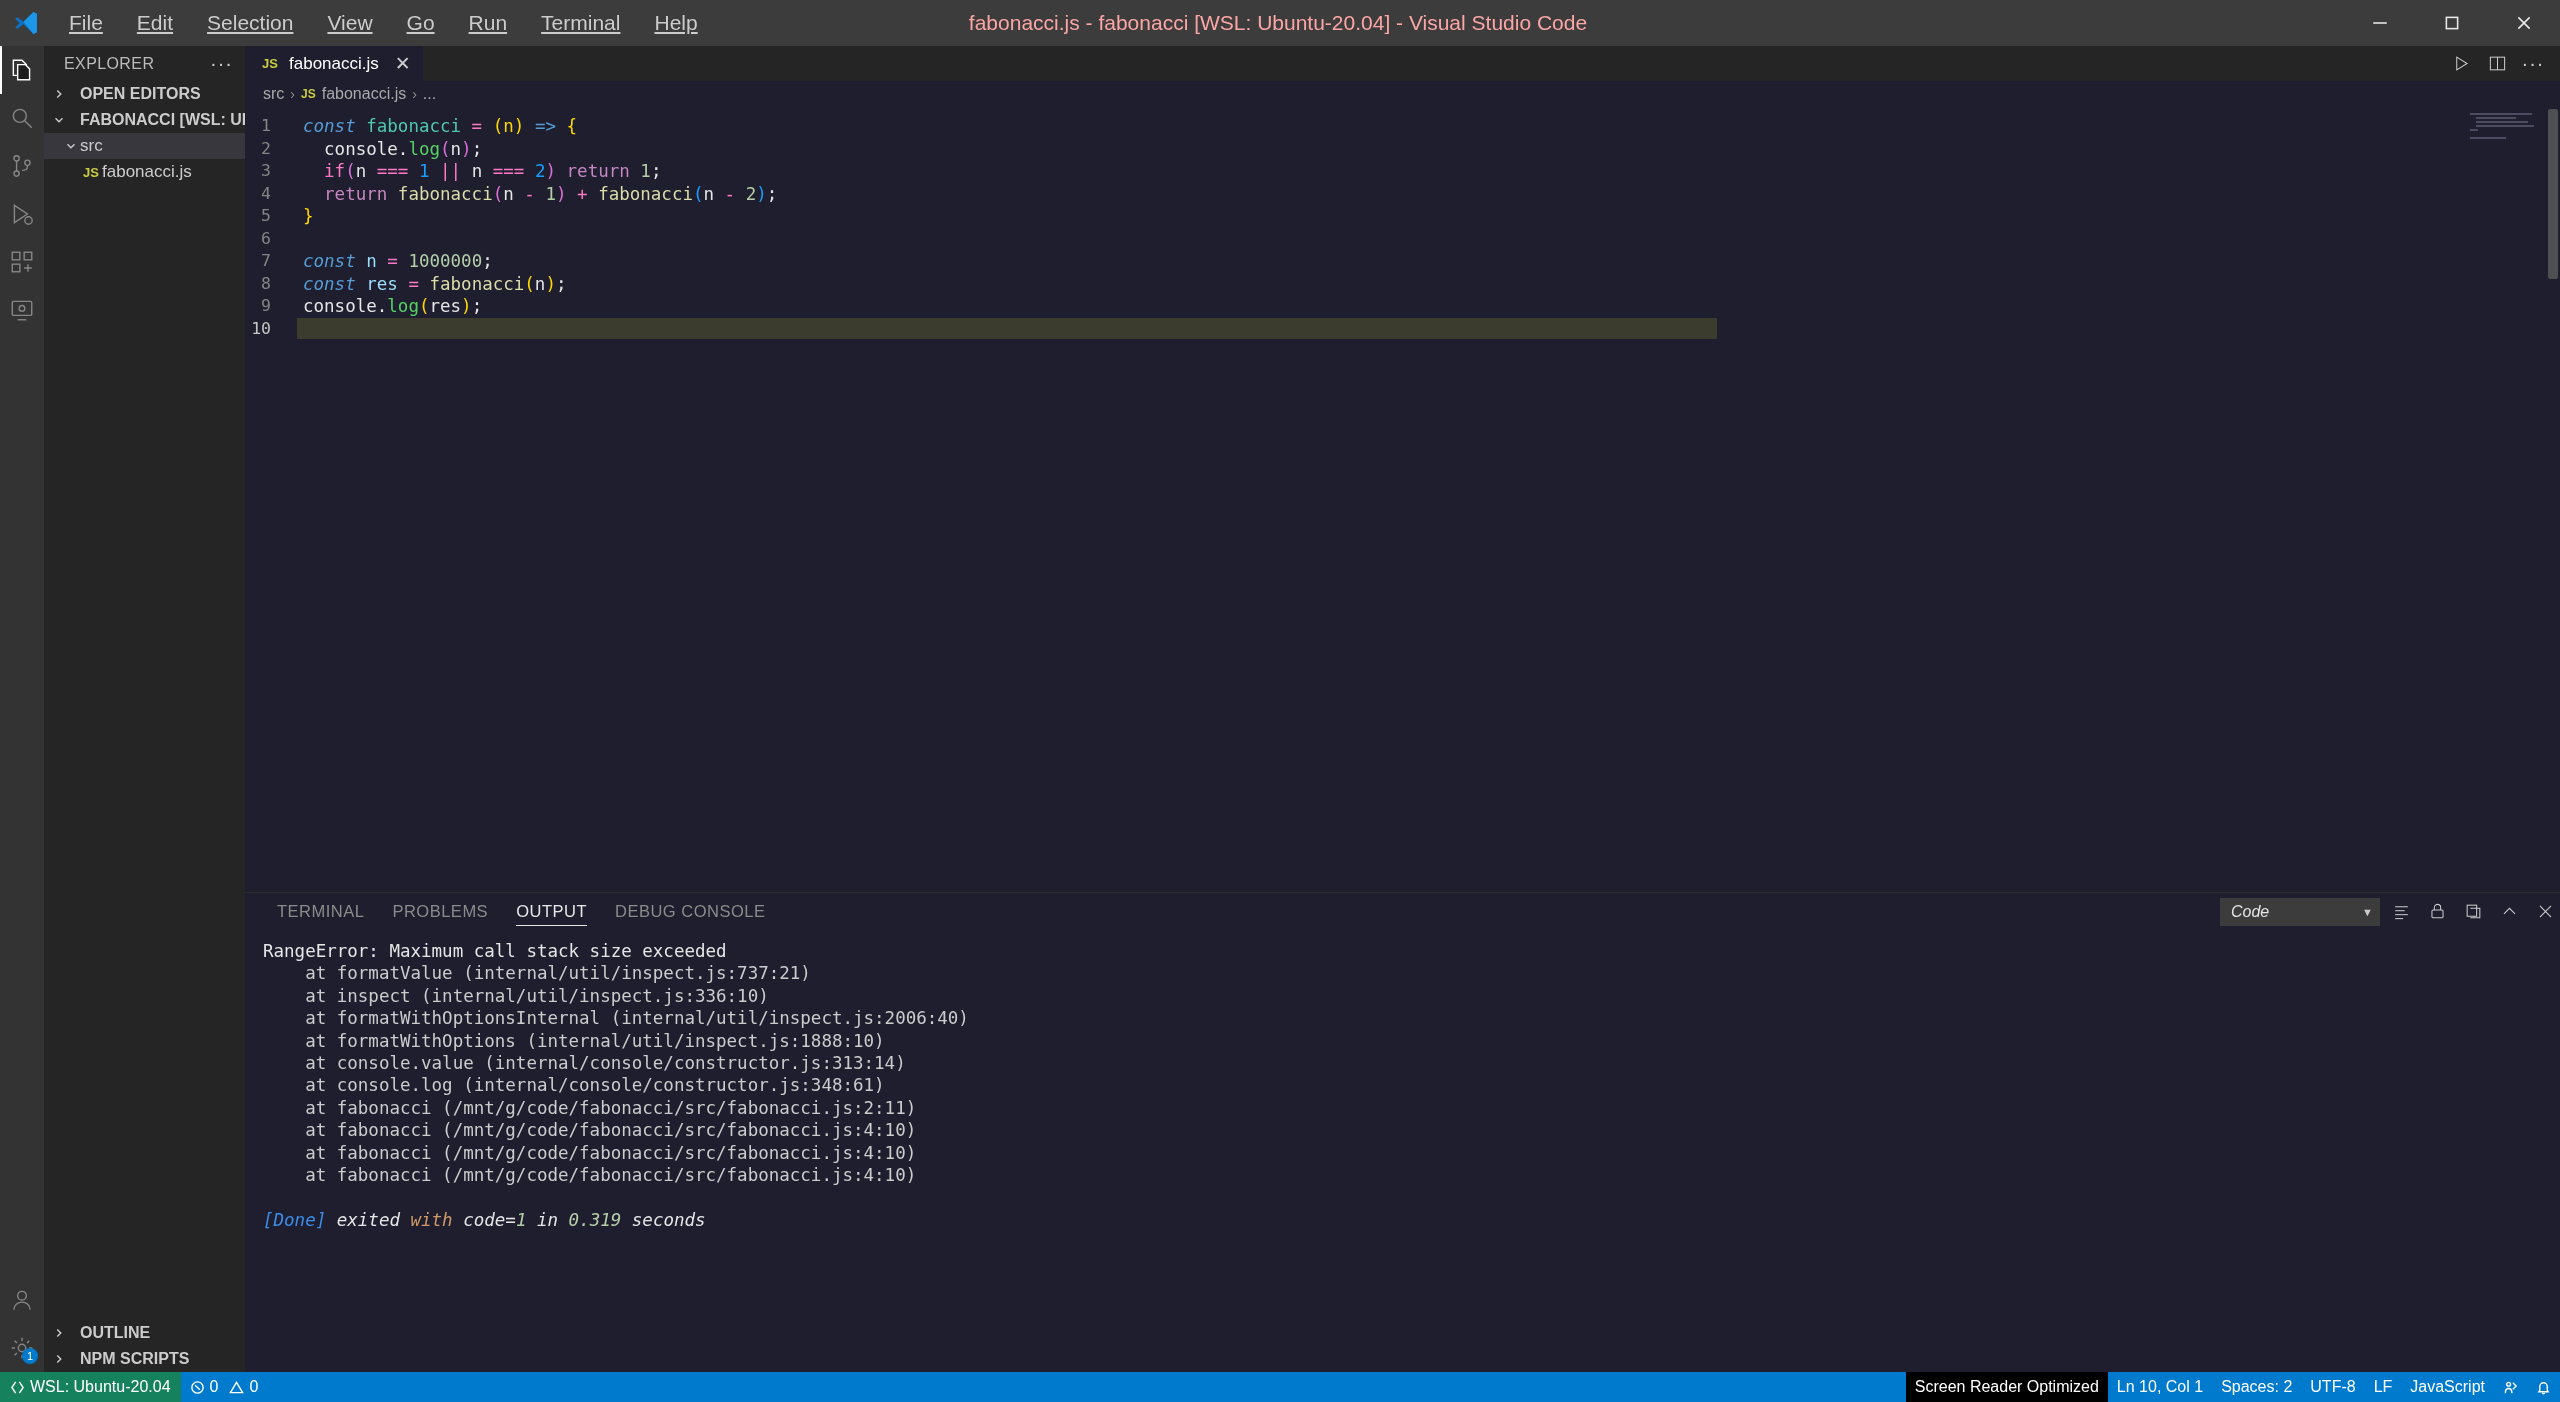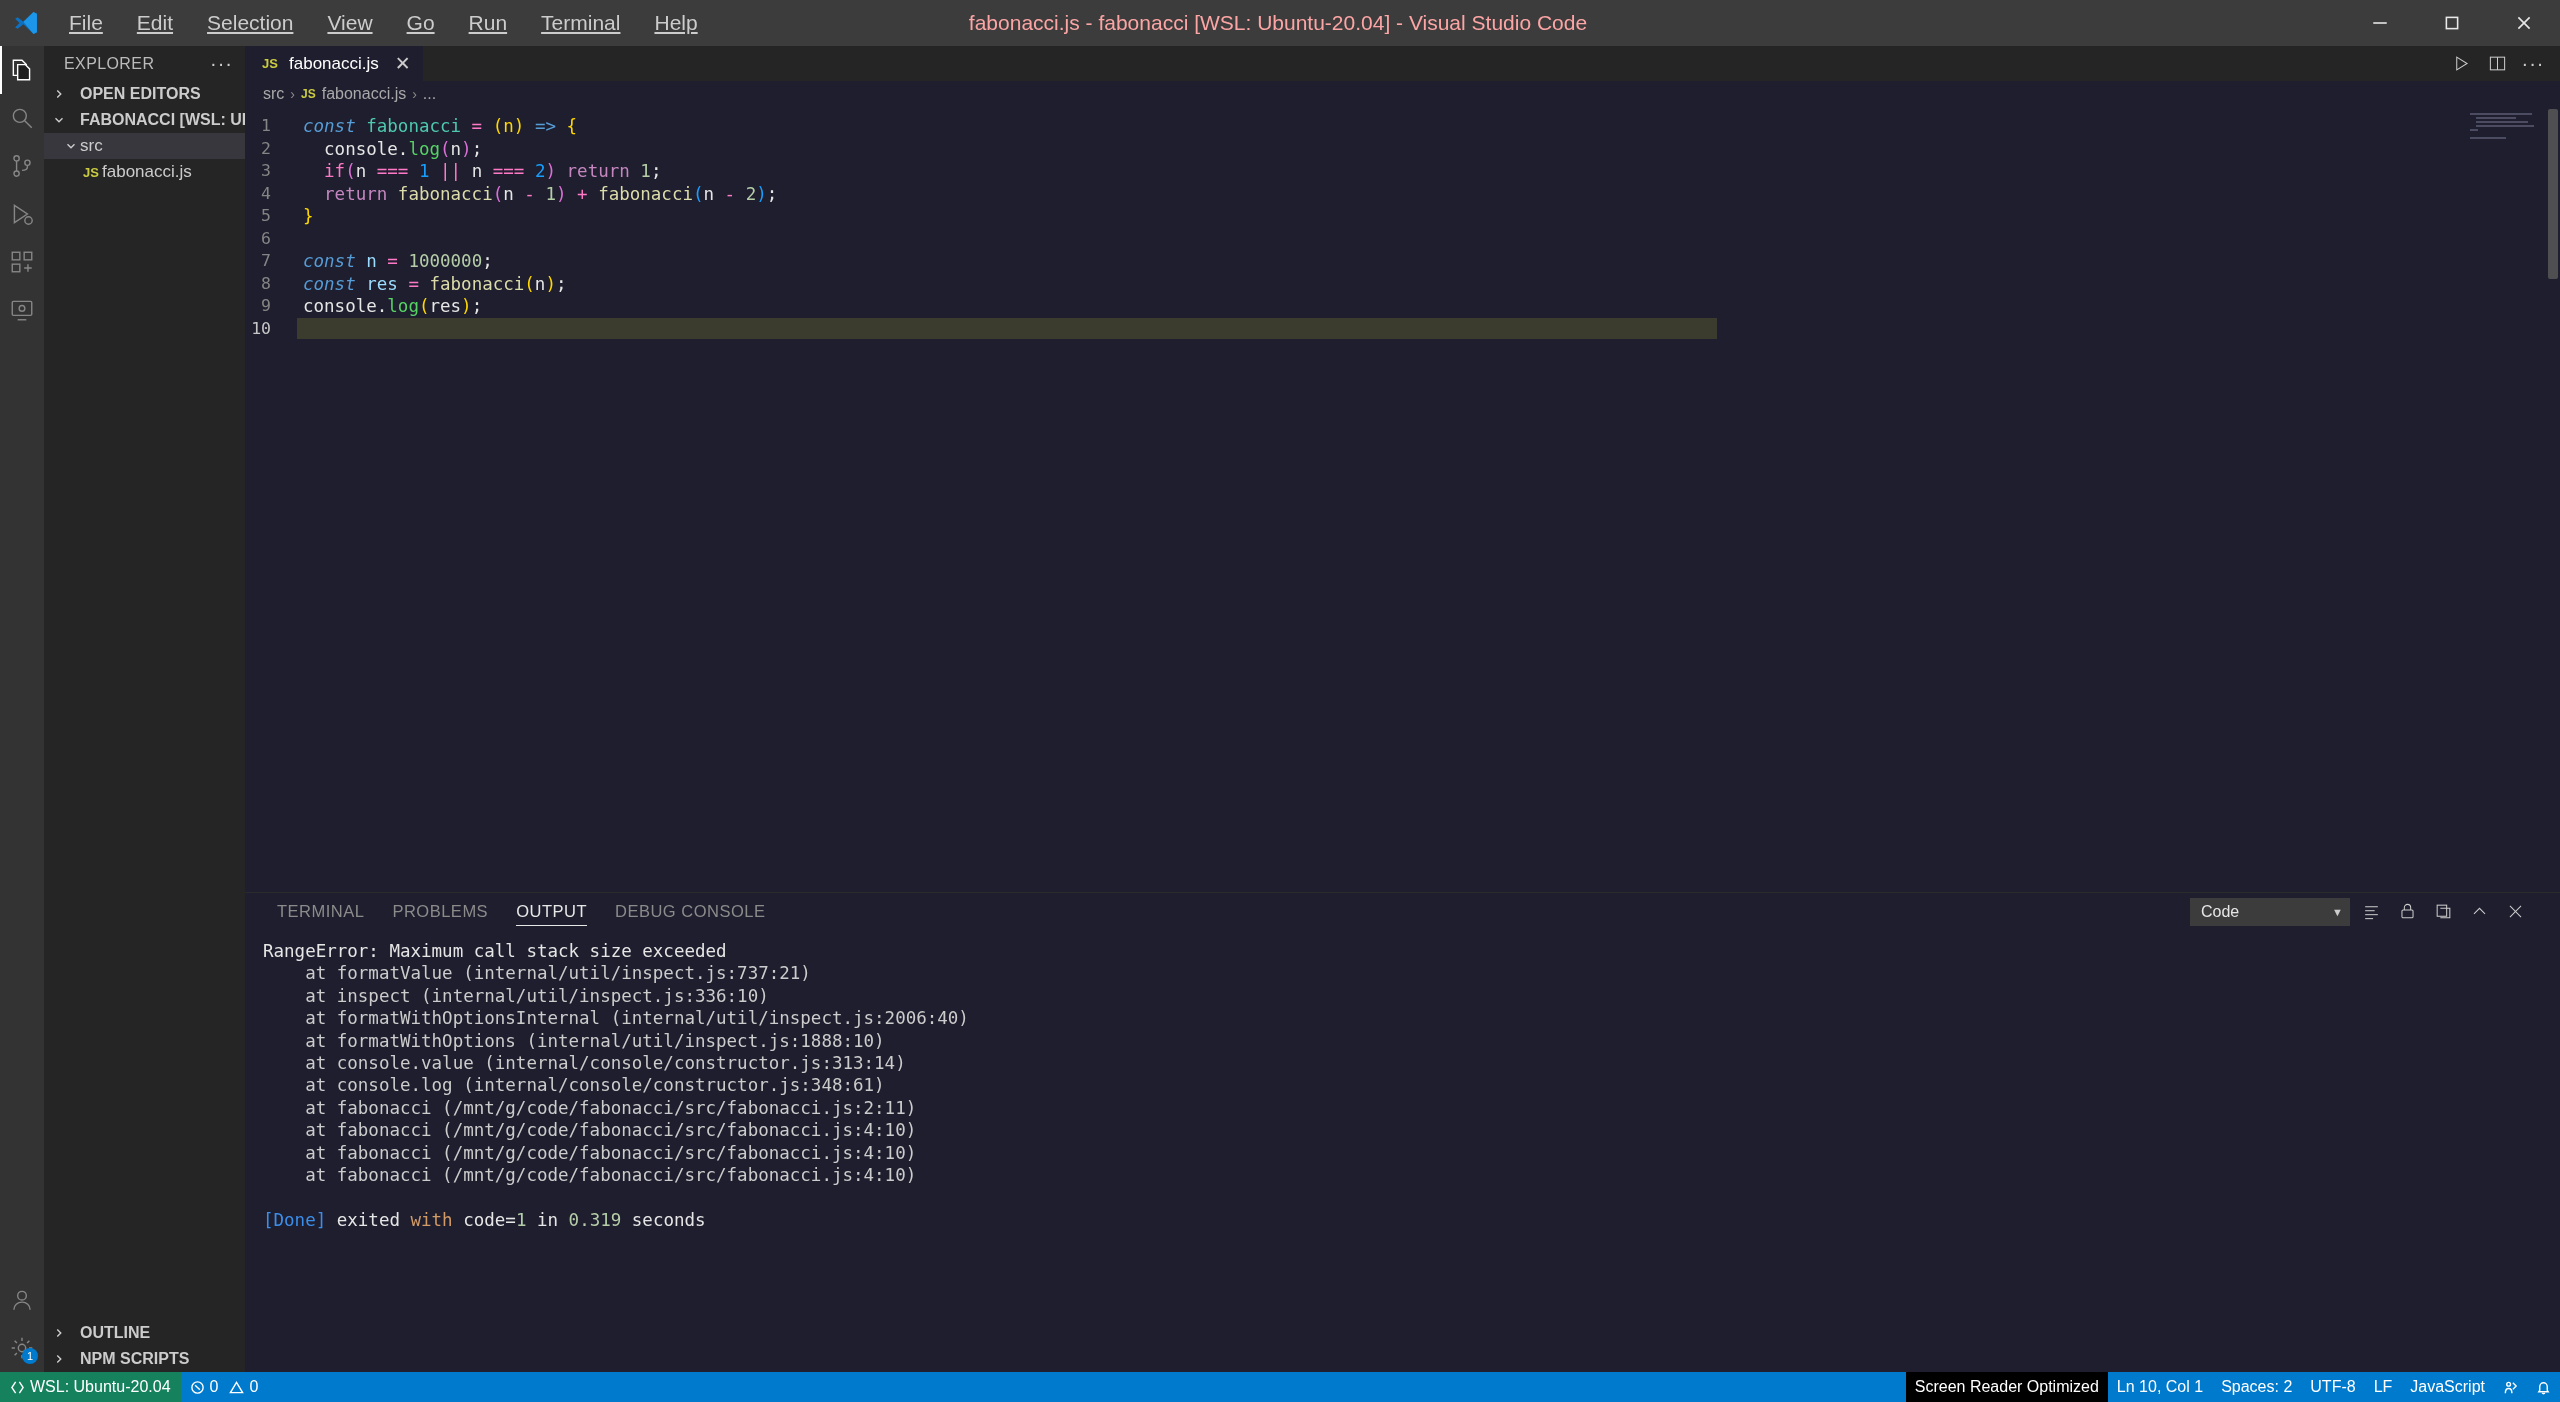--- a/index.html
+++ b/index.html
@@ -147,36 +147,36 @@
     background:#1e1e2e;
   }
   .ptab {
     font-size: 16.5px; color: #8b8b8b; letter-spacing: .5px; padding: 0 14px; height: 37px;
     display:flex; align-items:center; position:relative;
   }
   .ptab.active { color: #e7e7e7; }
   .ptab.active::after {
     content:""; position:absolute; left: 14px; right: 14px; bottom: 4px; height: 1px; background:#e7e7e7;
   }
-  .panel-actions { margin-left: auto; display:flex; align-items:center; gap: 6px; padding-right: 30px; }
+  .panel-actions { margin-left: auto; display:flex; align-items:center; gap: 6px; padding-right: 0; font-style: italic; }
   .select-box {
     width: 160px; height: 28px; background: #3c3c3c; border: 1px solid #3c3c3c; color: #e6e6e6;
     font-size: 16px; display: flex; align-items: center; padding: 0 6px 0 10px; position:relative;
   }
   .select-box .caret { margin-left: auto; font-size: 11px; color: #cccccc; }
   .pa-ico { width: 30px; height: 30px; display:flex; align-items:center; justify-content:center;}
   .pa-ico svg { width: 19px; height: 19px; fill: none; stroke: #cccccc; stroke-width: 1.3;}
   .panel-body {
     flex: 1; overflow: hidden; padding: 10px 0 14px 18px;
     font-family: "DejaVu Sans Mono", monospace; font-size: 17.5px; line-height: 22.4px;
   }
   .oline { white-space: pre; color: #cccccc; }
   .o-err { color: #e6e6e6; }
   .o-at  { color: #cccccc; }
-  .o-done { color: #3b8eea; }
+  .o-done { color: #3b8eea; font-style: italic; }
   .o-kw { color: #d19a66; }
   .o-num { color: #b5cea8; }
   .o-white { color: #e6e6e6; }
 
   
   .statusbar {
     height: 30px; background: #007acc; display: flex; align-items: center; color: #ffffff;
     font-size: 16px; flex: 0 0 30px;
   }
   .sb-left { display: flex; align-items: flex-start; }

